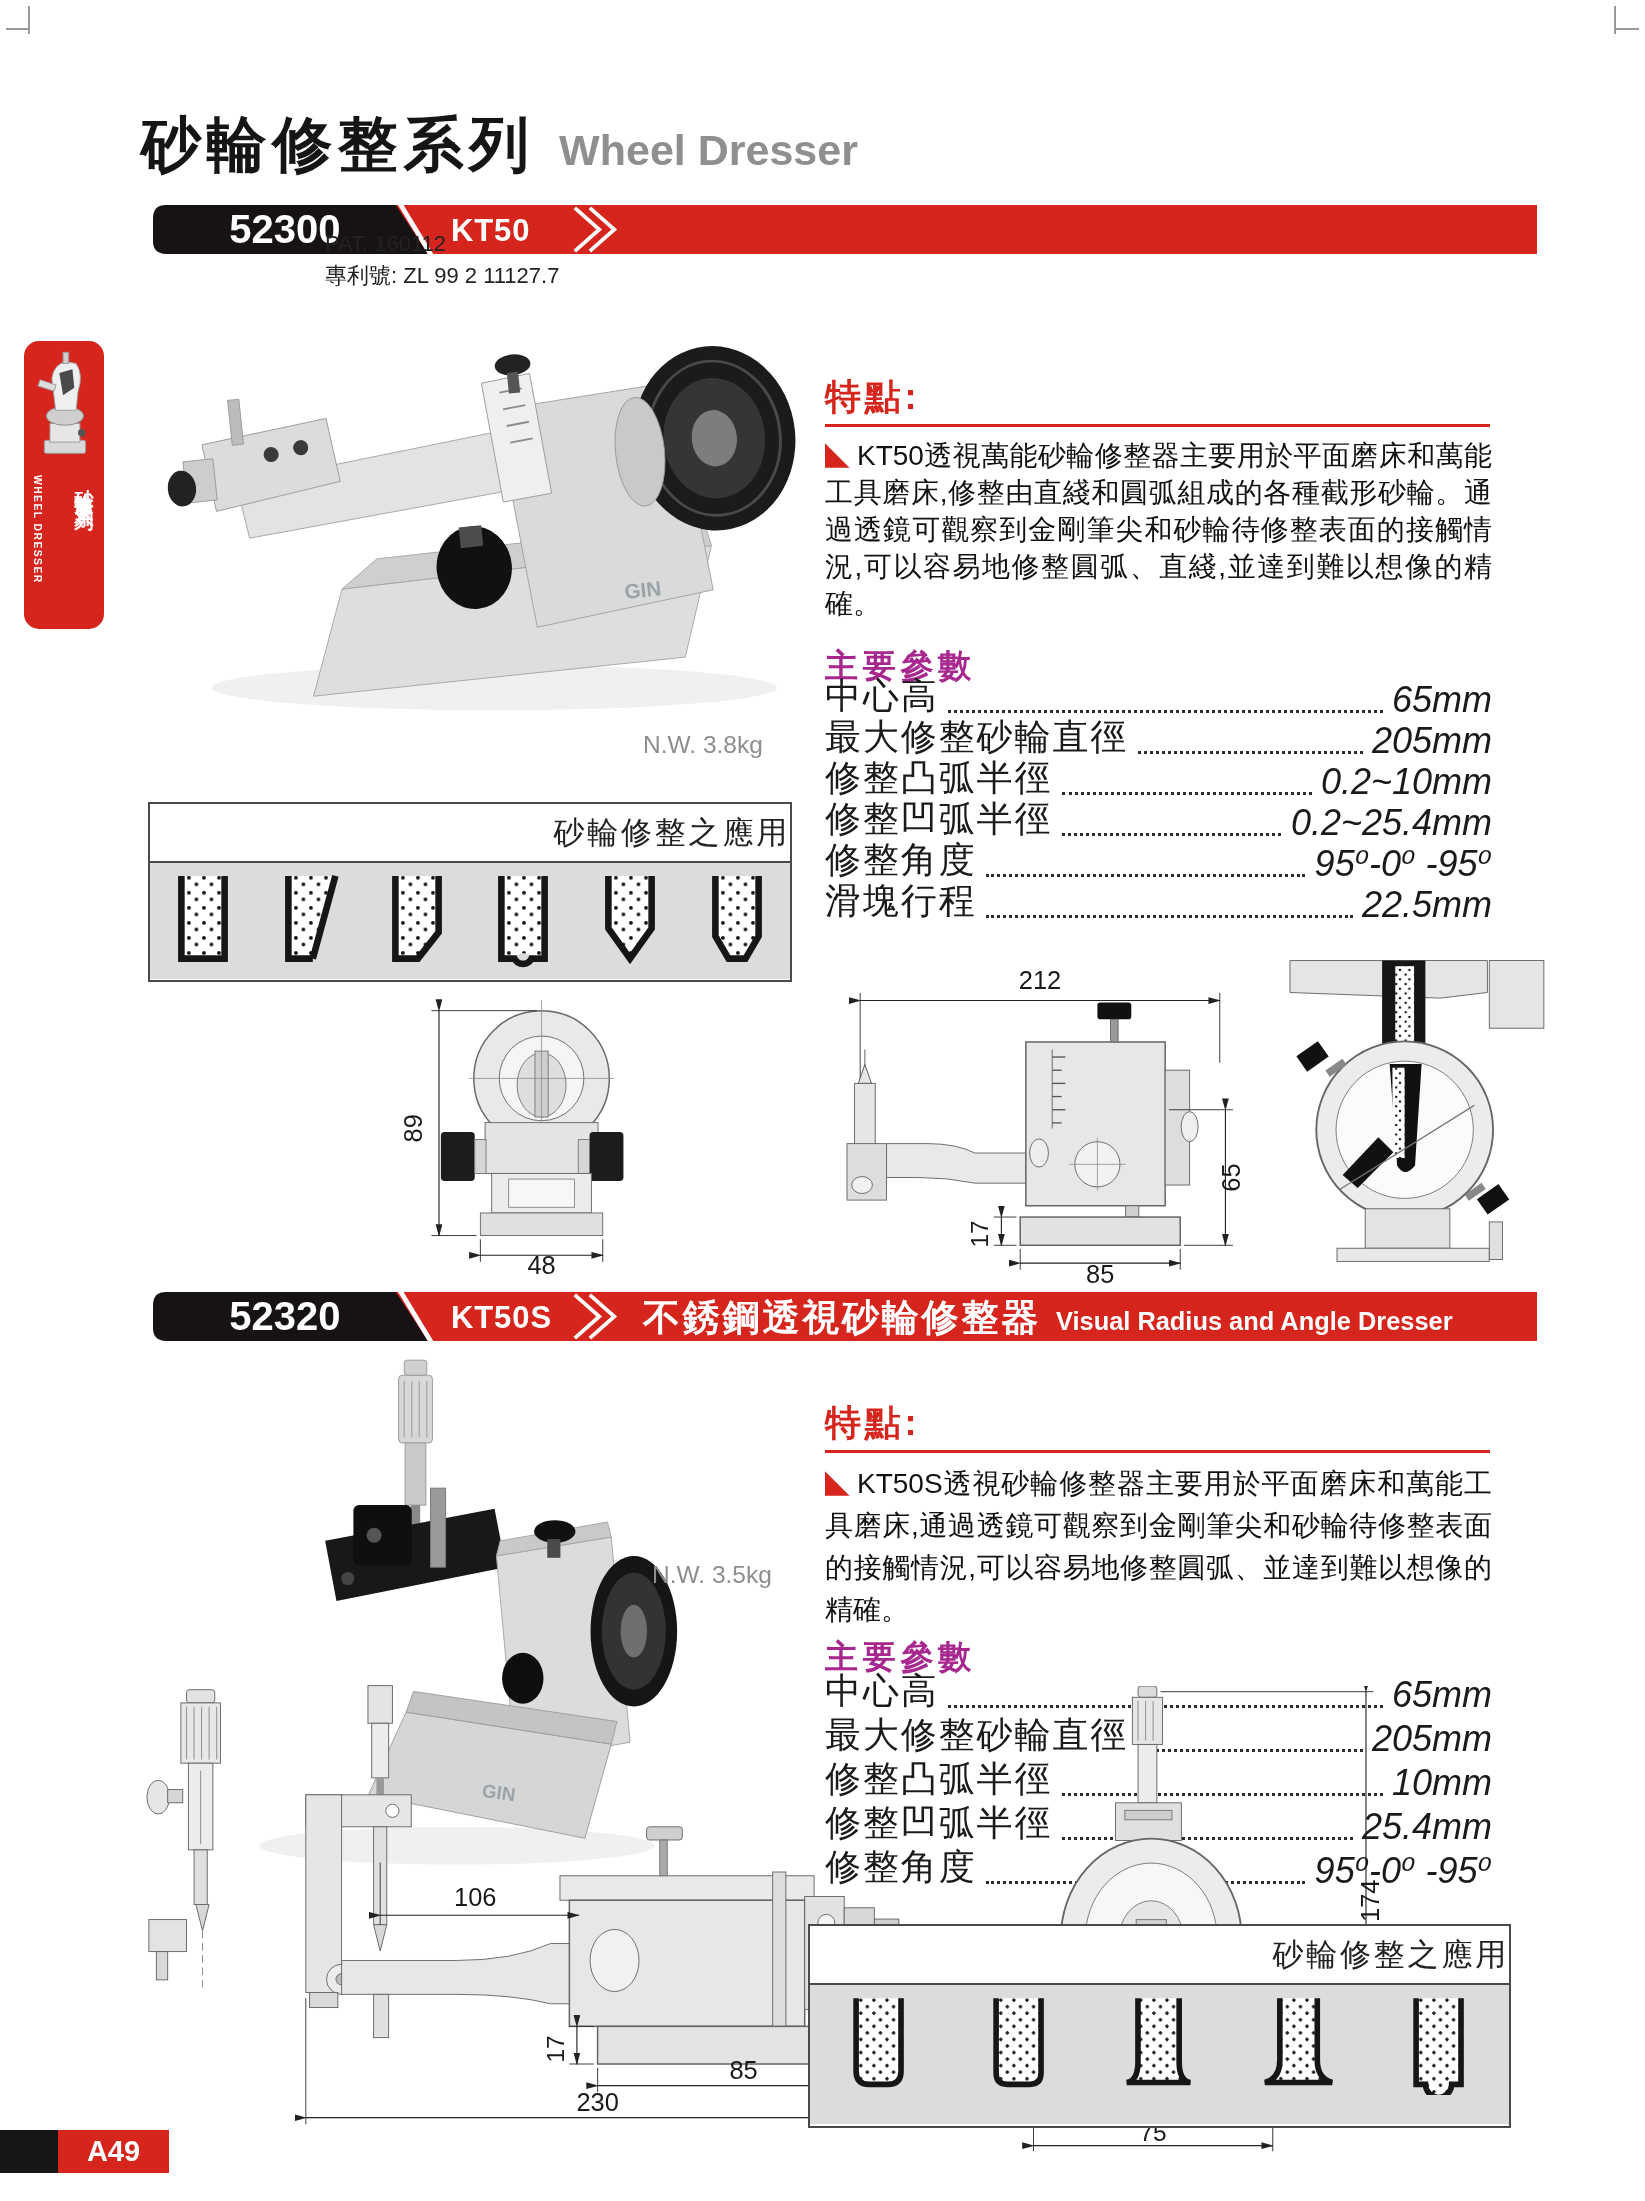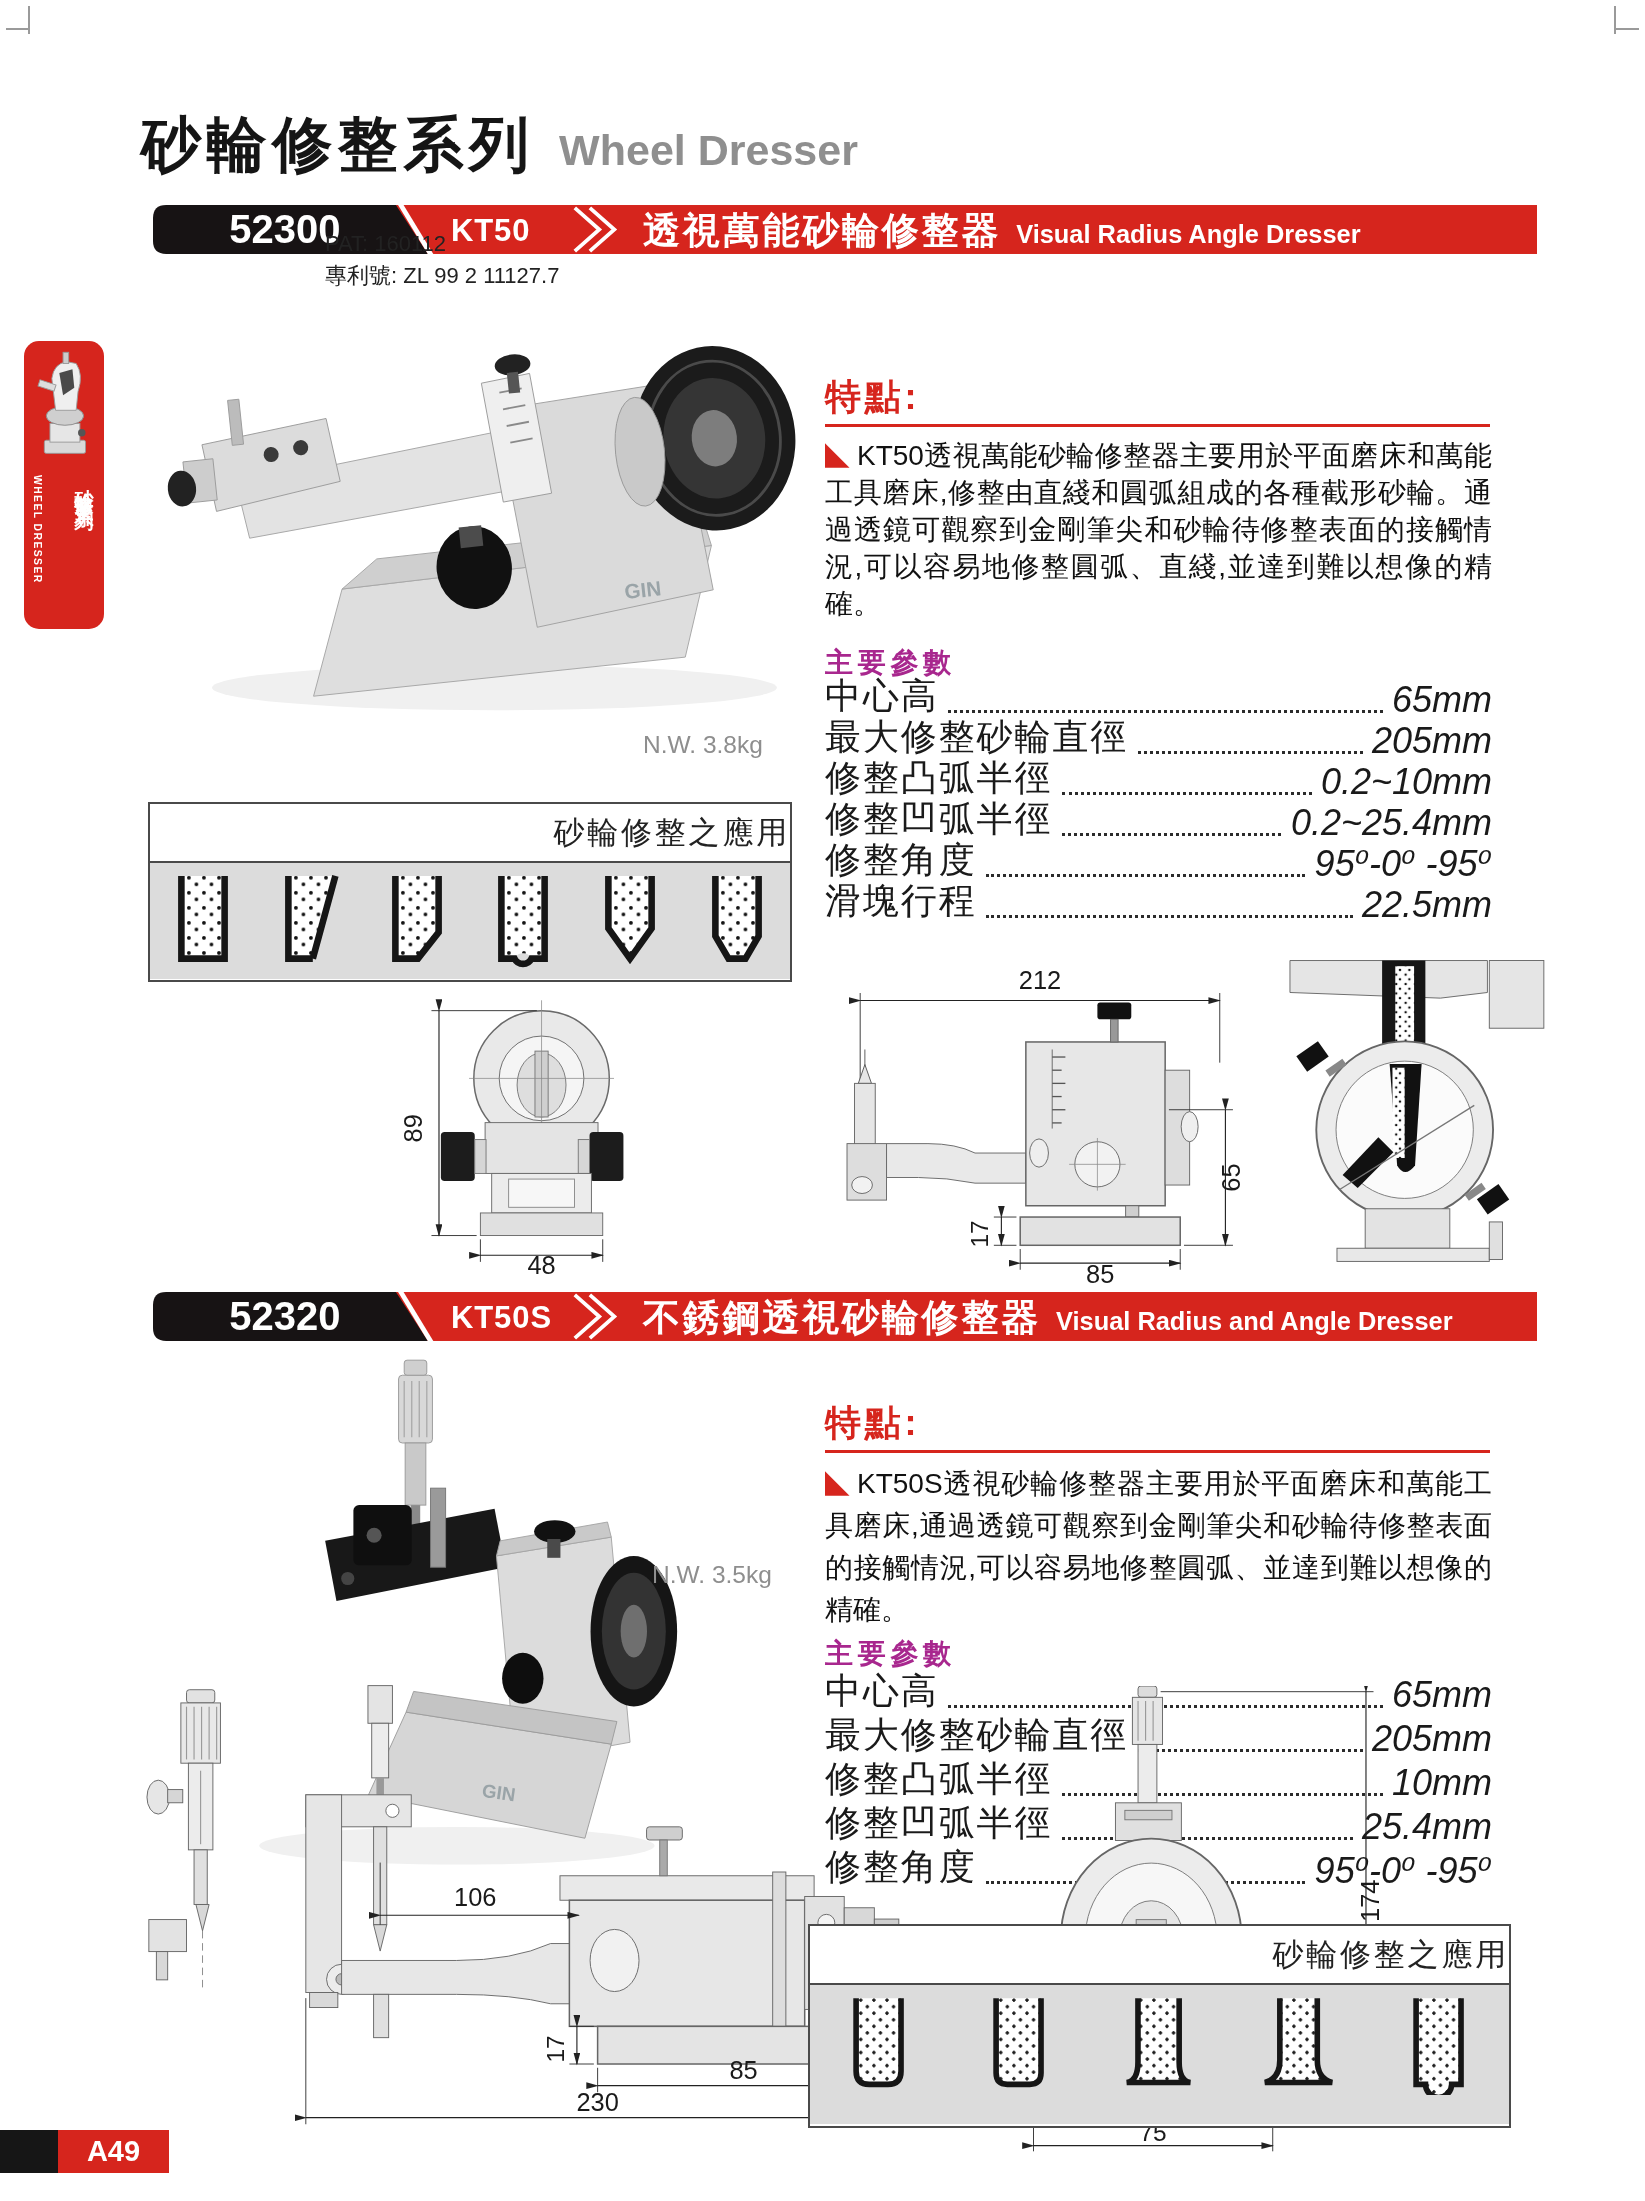--- a/index.html
+++ b/index.html
@@ -26,21 +26,21 @@
   .side .s-en{position:absolute;left:8.5px;top:134px;writing-mode:vertical-rl;font-size:10.4px;font-weight:bold;color:#fff;letter-spacing:1.4px;}
   
   .pat{left:325px;top:228px;font-size:22px;line-height:32px;color:#222;}
   .nw{font-size:24.5px;color:#8e8e8e;}
   
   .ftitle{font-size:36px;font-weight:bold;color:#d6251d;letter-spacing:3.8px;}
   .fline{width:665px;height:2.8px;background:#d6251d;}
   .fpara{width:667px;font-size:28px;line-height:37px;text-align:justify;color:#111;}
   .tri{display:inline-block;width:24.5px;height:24.5px;background:#d6251d;
        clip-path:polygon(0 0,0 100%,100% 100%);margin-right:7.5px;vertical-align:-2.8px;}
-  .ptitle{font-size:28px;font-weight:bold;color:#a8278e;letter-spacing:4.7px;}
+  .ptitle{font-size:33px;font-weight:bold;color:#a8278e;letter-spacing:4.7px;}
   .plist{width:667px;}
   .prow{display:flex;align-items:flex-end;font-size:36px;text-align:right;}
   .prow .lbl{white-space:nowrap;letter-spacing:1.9px;}
   .prow .val{white-space:nowrap;font-style:italic;}
   .prow .leader{flex:1;border-bottom:3.8px dotted #2b2b2b;margin:0 9.4px 8.5px 9.4px;height:0;}
   .p1 .prow{height:41px;} .p2 .prow{height:44px;}
   
   .appbox{border:2.8px solid #4a4a4a;background:#fff;}
   .appbox .at{height:57px;line-height:57px;text-align:right;font-size:31px;letter-spacing:2.8px;color:#222;border-bottom:2.8px solid #4a4a4a;}
   .appbox .ab{background:#dcdcdc;display:flex;justify-content:space-around;align-items:flex-start;padding-top:11.3px;}
@@ -70,24 +70,20 @@
       <rect x="240" y="0" width="1230" height="52" fill="#d6251d"></rect>
       <path d="M14,0 L258,0 L292,52 L14,52 Q0,52 0,38 L0,14 Q0,0 14,0 Z" fill="#171314"></path>
       <line x1="262" y1="-2" x2="296" y2="54" stroke="#fff" stroke-width="5"></line>
       <g>
         <polyline points="448,3 474,26 448,49" fill="none" stroke="#fff" stroke-width="4"></polyline>
         <polyline points="464,3 490,26 464,49" fill="none" stroke="#fff" stroke-width="4"></polyline>
       </g>
     </svg>
     <div class="code">52300</div>
     <div class="model">KT50</div>
-    <div class="bname">
-      <span class="nzh">透視萬能砂輪修整器</span>
-      <span class="nen">Visual Radius Angle Dresser</span>
-    </div>
   </div>
 
   <div class="abs side">
     <svg class="s-icon" width="58" height="115" viewBox="0 0 62 122">
       <rect x="10" y="96" width="44" height="14" rx="2" fill="#d9d9d9" stroke="#9a9a9a"></rect>
       <rect x="16" y="78" width="32" height="20" fill="#e6e6e6" stroke="#9a9a9a"></rect>
       <ellipse cx="32" cy="70" rx="20" ry="10" fill="#cfcfcf" stroke="#8a8a8a"></ellipse>
       <path d="M18,30 Q20,14 34,12 L44,14 Q52,26 46,44 L44,64 L22,64 Z" fill="#efefef" stroke="#9a9a9a"></path>
       <path d="M26,24 L40,20 L42,40 L30,48 Z" fill="#4a4a4a"></path>
       <rect x="4" y="34" width="18" height="7" fill="#dddddd" stroke="#9a9a9a" transform="rotate(18 13 37)"></rect>

